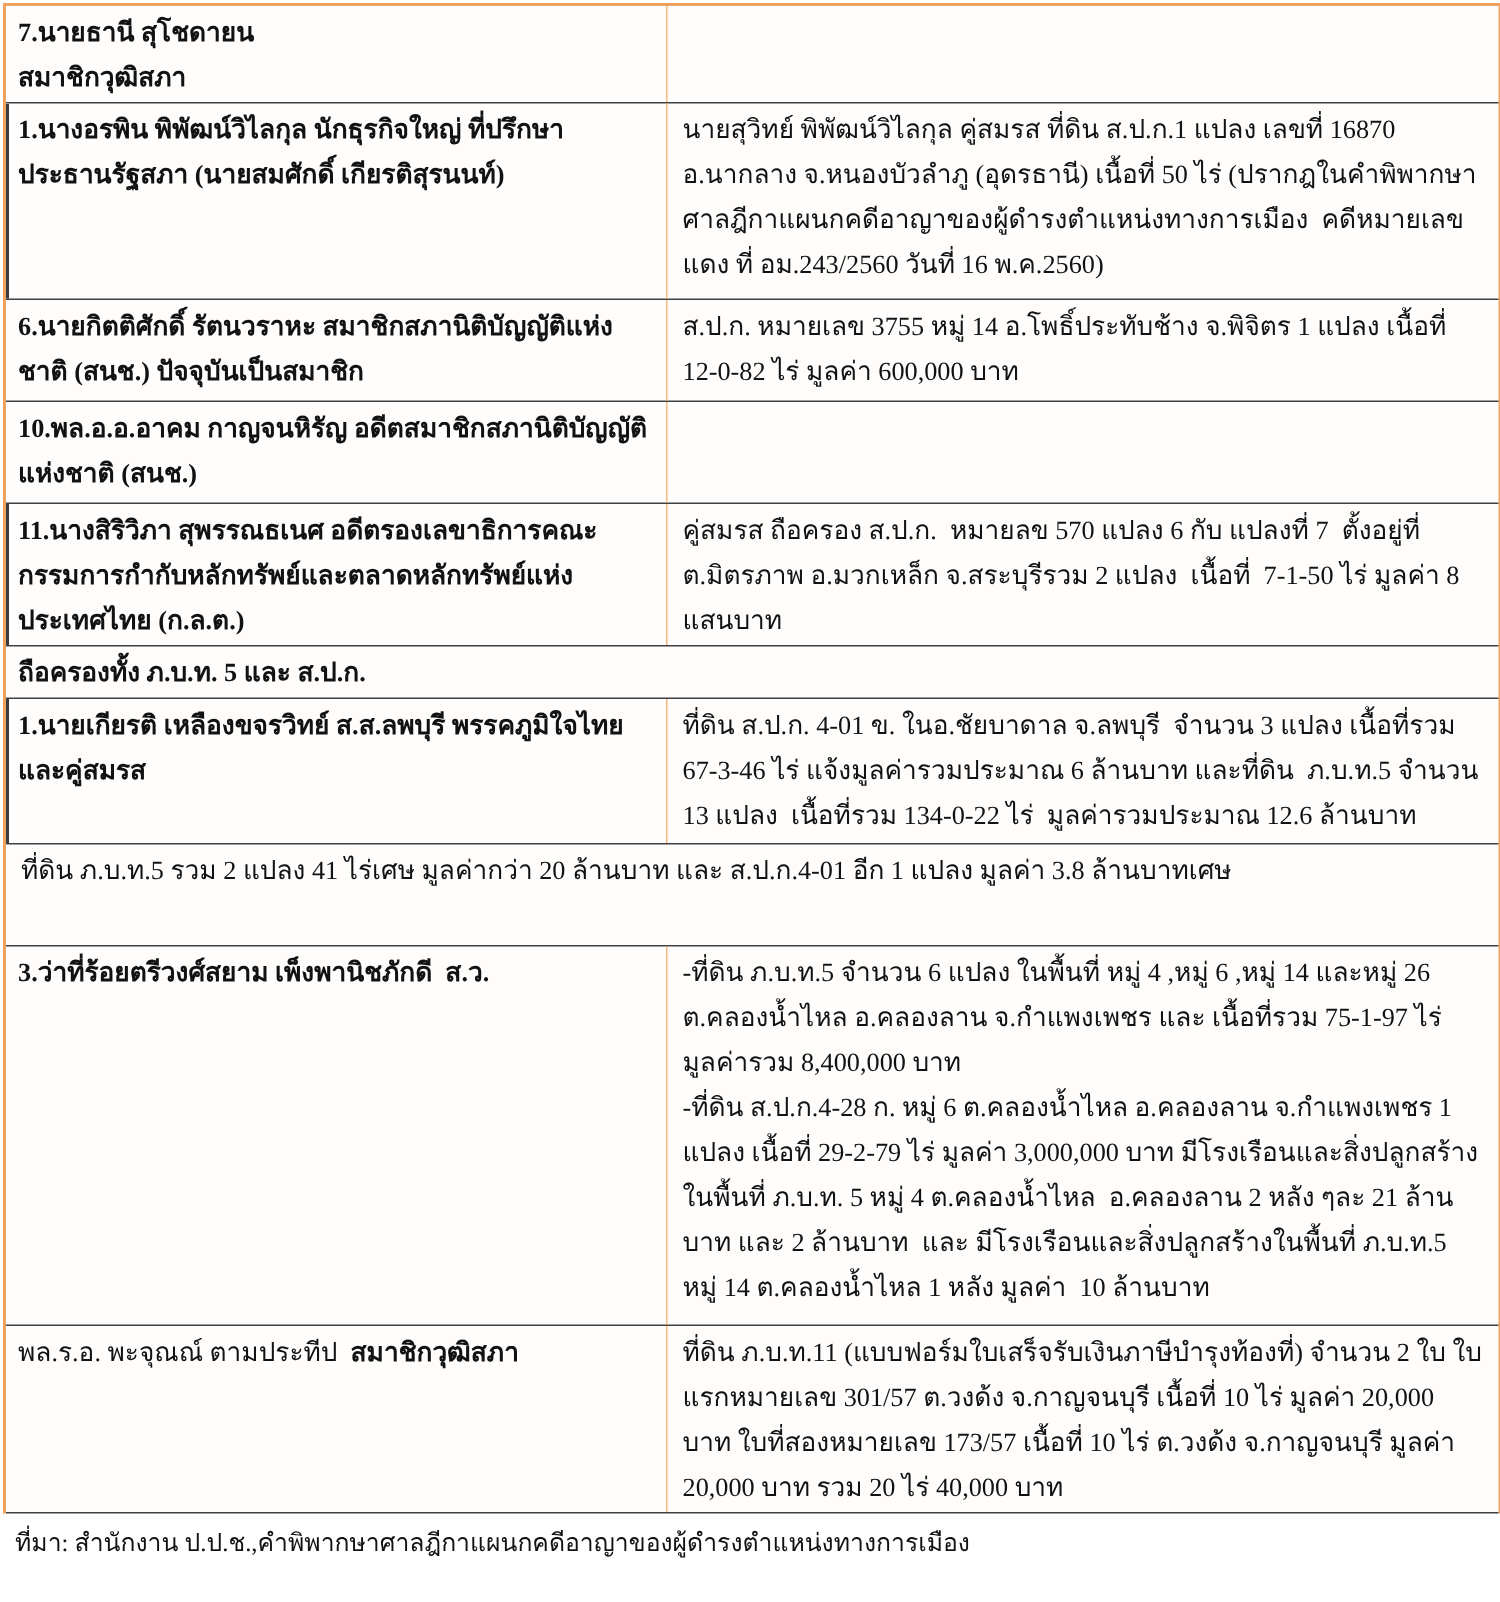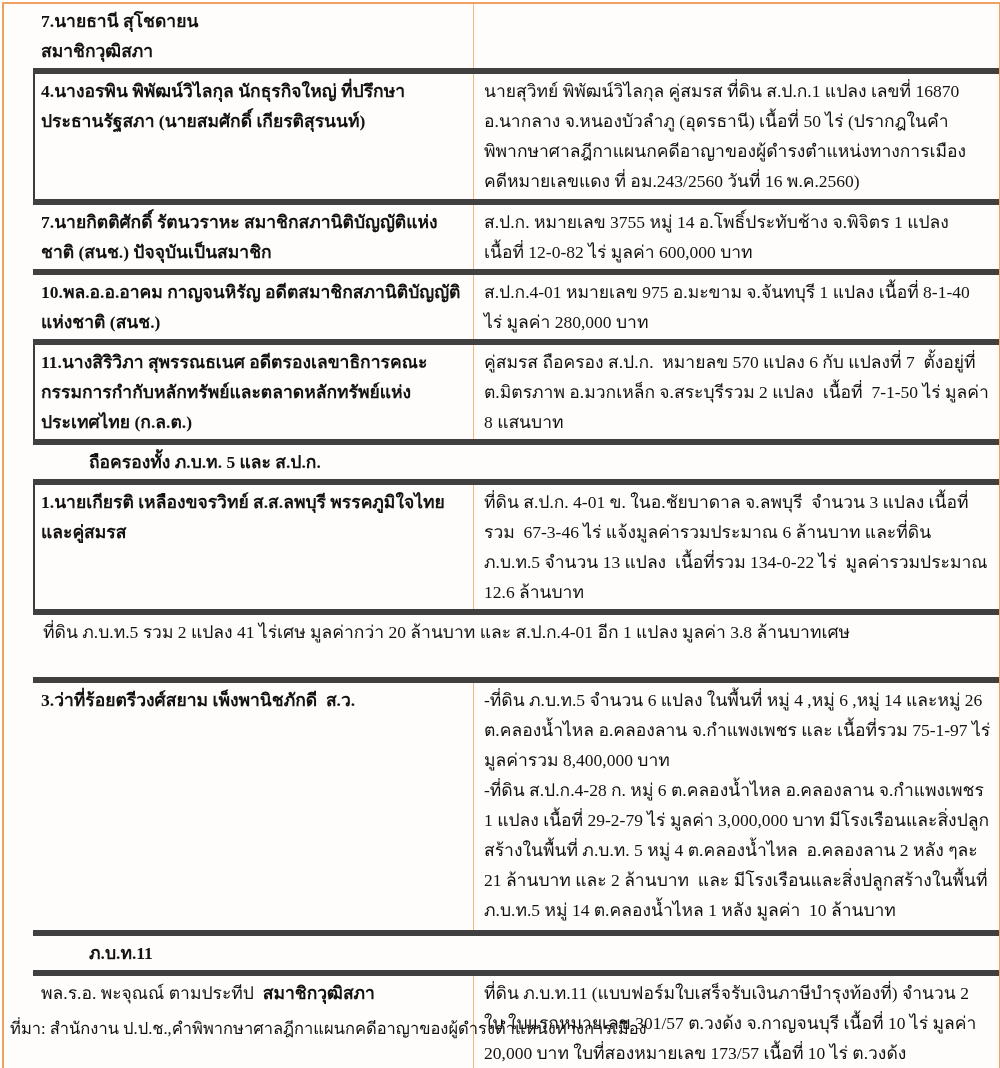--- a/index.html
+++ b/index.html
@@ -21,23 +21,22 @@
     position: absolute;
     left: 2px;
     top: 2px;
     width: 995px;
     border: 2px solid #efa160;
     border-bottom: none;
     background: #fffdfb;
   }
   .trow {
     display: flex;
-    border-bottom: 6px solid #404040;
+    border-bottom: 1px solid #404040;
     box-sizing: border-box;
-    margin-left: 29px;
   }
   .cell-left {
     width: 441px;
     min-width: 441px;
     box-sizing: border-box;
     border-right: 1px solid #f4b77e;
     padding: 2px 12px 2px 8px;
     font-weight: bold;
     font-size: 17.5px;
     line-height: 30px;
@@ -58,21 +57,21 @@
     font-weight: bold;
     font-size: 17.5px;
     line-height: 30px;
   }
   .dark-left { box-shadow: inset 2px 0 0 #3b3b3b; }
   .r0  { min-height: 62px;  }
   .r1  { min-height: 131px; }
   .r2  { min-height: 68px;  }
   .r3  { min-height: 68px;  }
   .r4  { min-height: 62px;  }
-  .sec { min-height: 32px; padding-left: 48px;  }
+  .sec { min-height: 32px;  }
   .r6  { min-height: 97px;  }
   .r7  { min-height: 68px;  }
   .r8  { min-height: 253px; }
   .r10 { min-height: 121px; }
   .name-regular { font-weight: normal; }
   .name-bold { font-weight: bold; }
   .footer-note {
     position: absolute;
     left: 10px;
     top: 1016px;
@@ -86,32 +85,31 @@
 
 <div class="page">
   <div class="asset-table">
 
     <div class="trow r0">
       <div class="cell-left">7.นายธานี สุโชดายน
 สมาชิกวุฒิสภา</div>
     </div>
 
     <div class="trow r1 dark-left">
-      <div class="cell-left">4.นางอรพิน พิพัฒน์วิไลกุล นักธุรกิจใหญ่ ที่ปรึกษาประธานรัฐสภา (นายสมศักดิ์ เกียรติสุรนนท์)</div>
+      <div class="cell-left">1.นางอรพิน พิพัฒน์วิไลกุล นักธุรกิจใหญ่ ที่ปรึกษาประธานรัฐสภา (นายสมศักดิ์ เกียรติสุรนนท์)</div>
       <div class="cell-right">นายสุวิทย์ พิพัฒน์วิไลกุล คู่สมรส ที่ดิน ส.ป.ก.1 แปลง เลขที่ 16870  อ.นากลาง จ.หนองบัวลำภู (อุดรธานี) เนื้อที่ 50 ไร่ (ปรากฎในคำพิพากษาศาลฎีกาแผนกคดีอาญาของผู้ดำรงตำแหน่งทางการเมือง  คดีหมายเลขแดง ที่ อม.243/2560 วันที่ 16 พ.ค.2560)</div>
     </div>
 
     <div class="trow r2">
-      <div class="cell-left">7.นายกิตติศักดิ์ รัตนวราหะ สมาชิกสภานิติบัญญัติแห่งชาติ (สนช.) ปัจจุบันเป็นสมาชิก</div>
+      <div class="cell-left">6.นายกิตติศักดิ์ รัตนวราหะ สมาชิกสภานิติบัญญัติแห่งชาติ (สนช.) ปัจจุบันเป็นสมาชิก</div>
       <div class="cell-right">ส.ป.ก. หมายเลข 3755 หมู่ 14 อ.โพธิ์ประทับช้าง จ.พิจิตร 1 แปลง เนื้อที่ 12-0-82 ไร่ มูลค่า 600,000 บาท</div>
     </div>
 
     <div class="trow r3">
       <div class="cell-left">10.พล.อ.อ.อาคม กาญจนหิรัญ อดีตสมาชิกสภานิติบัญญัติแห่งชาติ (สนช.)</div>
-      <div class="cell-right">ส.ป.ก.4-01 หมายเลข 975 อ.มะขาม จ.จันทบุรี 1 แปลง เนื้อที่ 8-1-40 ไร่ มูลค่า 280,000 บาท</div>
     </div>
 
     <div class="trow r4 dark-left">
       <div class="cell-left">11.นางสิริวิภา สุพรรณธเนศ อดีตรองเลขาธิการคณะกรรมการกำกับหลักทรัพย์และตลาดหลักทรัพย์แห่งประเทศไทย (ก.ล.ต.)</div>
       <div class="cell-right">คู่สมรส ถือครอง ส.ป.ก.  หมายลข 570 แปลง 6 กับ แปลงที่ 7  ตั้งอยู่ที่ ต.มิตรภาพ อ.มวกเหล็ก จ.สระบุรีรวม 2 แปลง  เนื้อที่  7-1-50 ไร่ มูลค่า 8 แสนบาท</div>
     </div>
 
     <div class="trow sec">
       <div class="section-cell">ถือครองทั้ง ภ.บ.ท. 5 และ ส.ป.ก.</div>
     </div>
@@ -124,23 +122,20 @@
     <div class="trow r7">
       <div class="cell-right">ที่ดิน ภ.บ.ท.5 รวม 2 แปลง 41 ไร่เศษ มูลค่ากว่า 20 ล้านบาท และ ส.ป.ก.4-01 อีก 1 แปลง มูลค่า 3.8 ล้านบาทเศษ</div>
     </div>
 
     <div class="trow r8">
       <div class="cell-left">3.ว่าที่ร้อยตรีวงศ์สยาม เพ็งพานิชภักดี  ส.ว.</div>
       <div class="cell-right">-ที่ดิน ภ.บ.ท.5 จำนวน 6 แปลง ในพื้นที่ หมู่ 4 ,หมู่ 6 ,หมู่ 14 และหมู่ 26 ต.คลองน้ำไหล อ.คลองลาน จ.กำแพงเพชร และ เนื้อที่รวม 75-1-97 ไร่ มูลค่ารวม 8,400,000 บาท
 -ที่ดิน ส.ป.ก.4-28 ก. หมู่ 6 ต.คลองน้ำไหล อ.คลองลาน จ.กำแพงเพชร 1 แปลง เนื้อที่ 29-2-79 ไร่ มูลค่า 3,000,000 บาท มีโรงเรือนและสิ่งปลูกสร้างในพื้นที่ ภ.บ.ท. 5 หมู่ 4 ต.คลองน้ำไหล  อ.คลองลาน 2 หลัง ๆละ 21 ล้านบาท และ 2 ล้านบาท  และ มีโรงเรือนและสิ่งปลูกสร้างในพื้นที่ ภ.บ.ท.5 หมู่ 14 ต.คลองน้ำไหล 1 หลัง มูลค่า  10 ล้านบาท</div>
     </div>
 
-    <div class="trow sec">
-      <div class="section-cell">ภ.บ.ท.11</div>
-    </div>
 
     <div class="trow r10">
       <div class="cell-left name-regular"><span>พล.ร.อ. พะจุณณ์ ตามประทีป  </span><span class="name-bold">สมาชิกวุฒิสภา</span></div>
       <div class="cell-right">ที่ดิน ภ.บ.ท.11 (แบบฟอร์มใบเสร็จรับเงินภาษีบำรุงท้องที่) จำนวน 2 ใบ ใบแรกหมายเลข 301/57 ต.วงด้ง จ.กาญจนบุรี เนื้อที่ 10 ไร่ มูลค่า 20,000 บาท ใบที่สองหมายเลข 173/57 เนื้อที่ 10 ไร่ ต.วงด้ง จ.กาญจนบุรี มูลค่า 20,000 บาท รวม 20 ไร่ 40,000 บาท</div>
     </div>
 
   </div>
 
   <div class="footer-note">ที่มา: สำนักงาน ป.ป.ช.,คำพิพากษาศาลฎีกาแผนกคดีอาญาของผู้ดำรงตำแหน่งทางการเมือง</div>
 </div>

